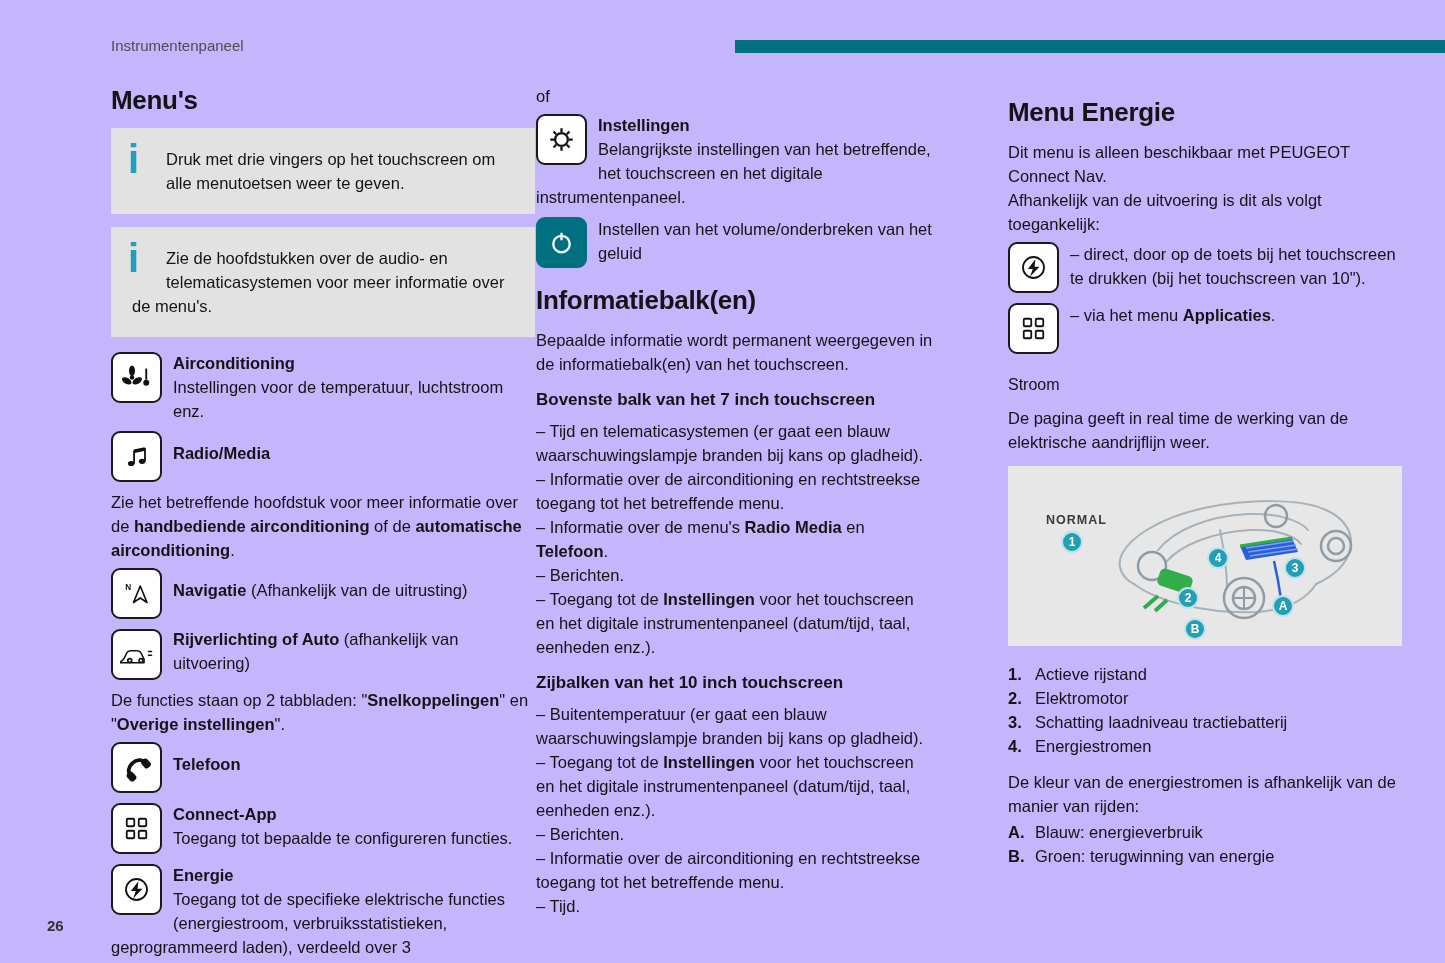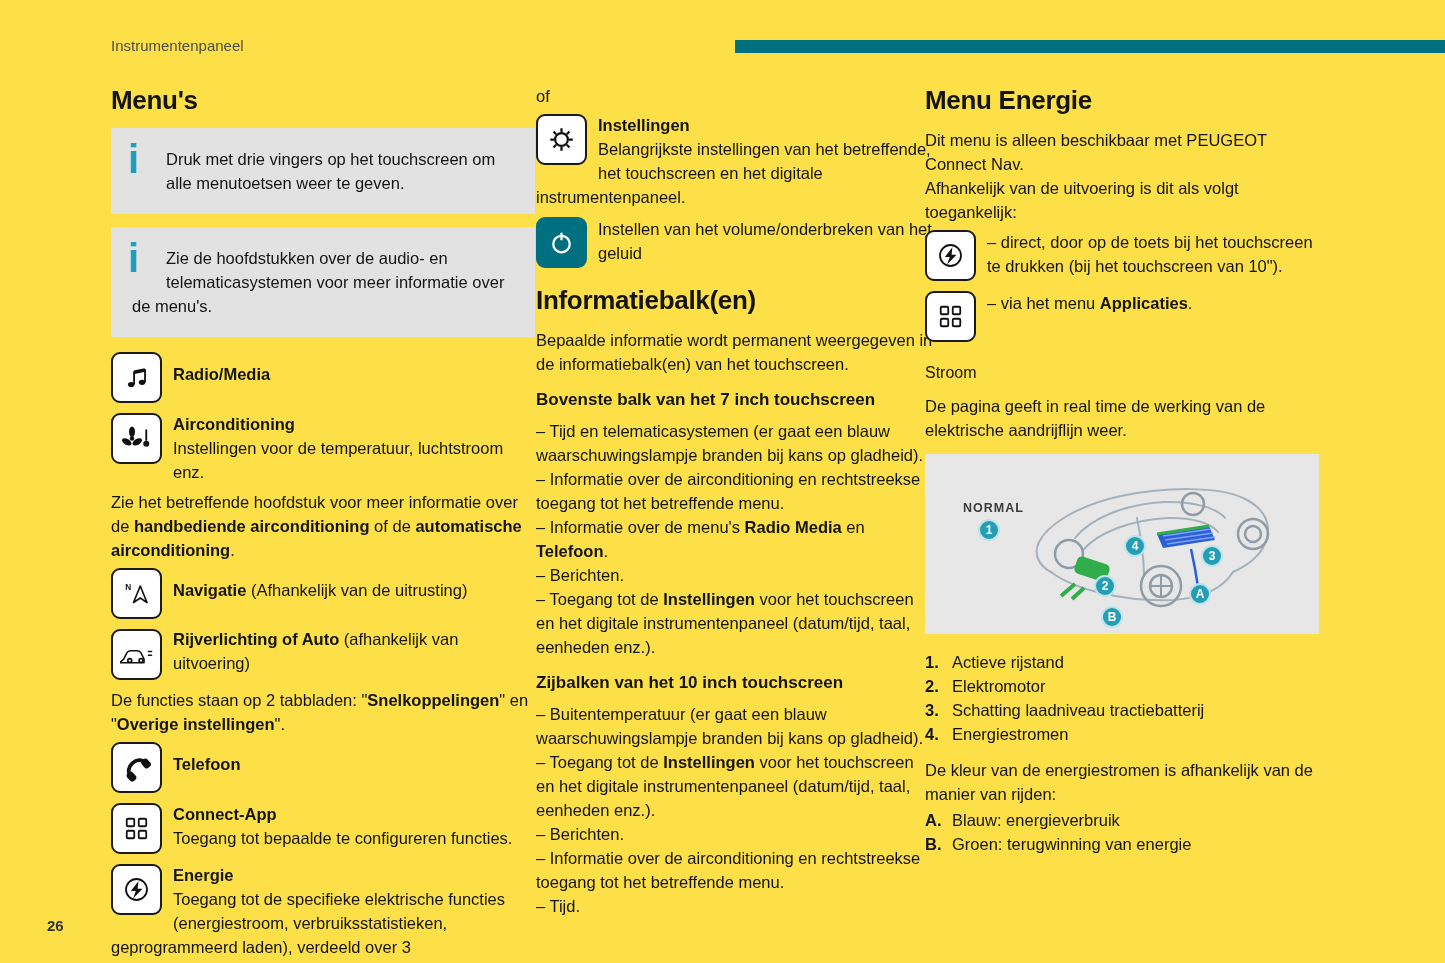--- a/index.html
+++ b/index.html
@@ -2,27 +2,27 @@
 <html style="--accent: #006F80; --info: #1F9FBE; --badge: #239EB5; --boxbg: #E2E2E2; --diagrambg: #E7E7E7; --motorgreen: #2FAE4A; --batteryblue: #2B5FD9;"><head>
 <meta charset="utf-8">
 <style>
   :root{
     --accent:#006F80; --info:#1F9FBE; --badge:#239EB5;
     --boxbg:#E2E2E2; --diagrambg:#E7E7E7;
     --motorgreen:#2FAE4A; --batteryblue:#2B5FD9;
   }
   html,body{margin:0;padding:0;}
   body{font-family:"Liberation Sans",sans-serif;background:#ffffff;}
-  .page{position:relative;width:1445px;height:963px;background:#fde047;color:#141414;overflow:hidden;}
+  .page{position:relative;width:1445px;height:963px;background:#c4b5fd;color:#141414;overflow:hidden;}
   .rh-title{position:absolute;left:111px;top:37px;font-size:15px;color:#4d4d4d;}
   .rh-bar{position:absolute;left:735px;top:40px;width:710px;height:13px;background:var(--accent);}
   .col{position:absolute;top:84px;font-size:16.5px;line-height:24px;}
   .col1{left:111px;width:424px;}
   .col2{left:536px;width:398px;}
-  .col3{left:925px;width:395px;}
+  .col3{left:1008px;width:395px;margin-top:12px;}
   h1{font-size:26px;line-height:32px;margin:0 0 12px;font-weight:bold;letter-spacing:-0.3px;}
   .col2 h1{margin-top:14px;}
   h2{font-size:16px;line-height:26px;margin:16px 0 8px;font-weight:normal;}
   h3{font-size:17px;line-height:24px;margin:12px 0 7px;font-weight:bold;}
   .para{margin:0;}
   .b{font-weight:bold;}
   .infobox{background:var(--boxbg);padding:11px 13px;margin-bottom:13px;overflow:hidden;}
   .info-i{float:left;width:24px;font-weight:bold;font-size:40px;line-height:40px;color:var(--info);margin:0 14px 0 4px;}
   .infobox-text{margin:8px;}
   .menu-item{overflow:hidden;margin:4px 0 6px;}
@@ -56,45 +56,45 @@
       <p class="infobox-text">Druk met drie vingers op het touchscreen om alle menutoetsen weer te geven.</p>
     </div>
 
     <div class="infobox">
       <span class="info-i">i</span>
       <p class="infobox-text">Zie de hoofdstukken over de audio- en telematicasystemen voor meer informatie over de menu's.</p>
     </div>
 
     <div class="menu-item">
       <span class="icon-box">
+        <svg viewBox="0 0 44 44" width="33" height="33" aria-hidden="true">
+          <g fill="#111">
+            <circle cx="16" cy="22" r="3"></circle>
+            <ellipse cx="16" cy="13" rx="4" ry="7"></ellipse>
+            <ellipse cx="9" cy="26.5" rx="4" ry="7" transform="rotate(120 9 26.5)"></ellipse>
+            <ellipse cx="23" cy="26.5" rx="4" ry="7" transform="rotate(240 23 26.5)"></ellipse>
+          </g>
+          <path d="M35 10 V25" stroke="#111" stroke-width="2.5" fill="none"></path>
+          <circle cx="35" cy="29" r="4" fill="#111"></circle>
+        </svg>
+      </span>
+      <p class="mi-label">Airconditioning</p>
+      <p class="mi-desc">Instellingen voor de temperatuur, luchtstroom enz.</p>
+    </div>
+
+    <div class="menu-item">
+      <span class="icon-box">
         <svg viewBox="0 0 44 44" width="32" height="32" aria-hidden="true">
           <ellipse cx="14" cy="31" rx="4.5" ry="3.5" fill="#111"></ellipse>
           <ellipse cx="29" cy="28" rx="4.5" ry="3.5" fill="#111"></ellipse>
           <path d="M18 31 V14 L33 11 V28" stroke="#111" stroke-width="2.5" fill="none"></path>
           <path d="M18 14 L33 11" stroke="#111" stroke-width="5" fill="none"></path>
         </svg>
       </span>
       <p class="mi-label solo">Radio/Media</p>
-    </div>
-
-    <div class="menu-item">
-      <span class="icon-box">
-        <svg viewBox="0 0 44 44" width="33" height="33" aria-hidden="true">
-          <g fill="#111">
-            <circle cx="16" cy="22" r="3"></circle>
-            <ellipse cx="16" cy="13" rx="4" ry="7"></ellipse>
-            <ellipse cx="9" cy="26.5" rx="4" ry="7" transform="rotate(120 9 26.5)"></ellipse>
-            <ellipse cx="23" cy="26.5" rx="4" ry="7" transform="rotate(240 23 26.5)"></ellipse>
-          </g>
-          <path d="M35 10 V25" stroke="#111" stroke-width="2.5" fill="none"></path>
-          <circle cx="35" cy="29" r="4" fill="#111"></circle>
-        </svg>
-      </span>
-      <p class="mi-label">Airconditioning</p>
-      <p class="mi-desc">Instellingen voor de temperatuur, luchtstroom enz.</p>
     </div>
 
     <p class="para"><span>Zie het betreffende hoofdstuk voor meer informatie over de </span><span class="b">handbediende airconditioning</span><span> of de </span><span class="b">automatische airconditioning</span><span>.</span></p>
 
     <div class="menu-item">
       <span class="icon-box">
         <svg viewBox="0 0 44 44" width="33" height="33" aria-hidden="true">
           <text x="7" y="17" font-size="11" font-weight="bold" fill="#111" font-family="Liberation Sans, sans-serif">N</text>
           <path d="M27 12 L18 34 L27 28 L36 34 Z" fill="none" stroke="#111" stroke-width="2.2" stroke-linejoin="round"></path>
         </svg>

